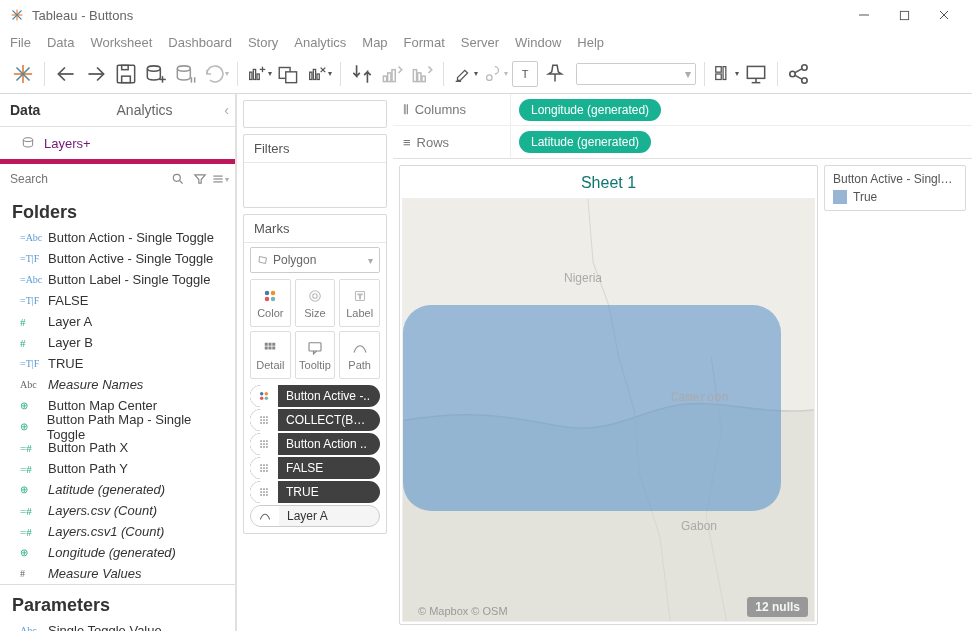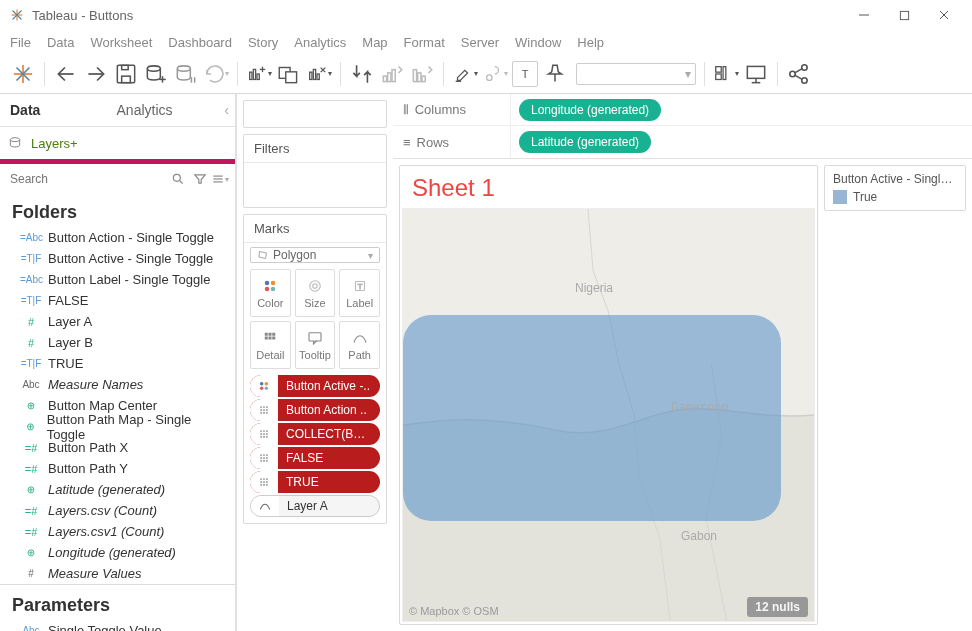--- a/index.html
+++ b/index.html
@@ -13,64 +13,64 @@
   .toolbar { height:40px; display:flex; align-items:center; gap:4px; padding:0 10px; border-bottom:1px solid #d9d9d9; }
   .tb-ic { width:26px; height:26px; display:flex; align-items:center; justify-content:center; color:#555; border-radius:2px; }
   .tb-sep { width:1px; height:24px; background:#e0e0e0; margin:0 4px; }
   .tb-input { width:120px; height:22px; border:1px solid #ccc; border-radius:2px; margin-left:4px; }
   .main { display:flex; height:calc(100vh - 94px); }
   .sidebar { width:237px; border-right:2px solid #e0e0e0; display:flex; flex-direction:column; }
   .tabs { display:flex; border-bottom:1px solid #e0e0e0; }
   .tabs .tab { flex:1; padding:8px 10px; font-size:14px; color:#666; cursor:pointer; }
   .tabs .tab.active { font-weight:bold; color:#333; }
   .tabs .tab.right { text-align:right; flex:1.3; color:#666; display:flex; justify-content:space-between; padding-right:6px; }
-  .data-src { padding:8px 7px; display:flex; align-items:center; gap:8px; color:#4d7c0f; font-size:13px; }
+  .data-src { padding:8px 20px; display:flex; align-items:center; gap:8px; color:#701a75; font-size:13px; }
   .search-row { display:flex; align-items:center; padding:4px 6px 4px 8px; gap:4px; border-top:5px solid #be185d; }
   .search-row input { flex:1; border:none; outline:none; height:22px; font-size:12px; color:#888; }
   .search-row .sic { width:20px; height:20px; display:flex; align-items:center; justify-content:center; color:#888; }
   .sep-v { width:1px; height:18px; background:#ddd; }
   .field-list { flex:1; overflow:auto; padding:4px 0; }
   .hdr { font-weight:bold; padding:4px 12px; font-size:18px; color:#333; }
   .field { display:flex; align-items:center; gap:6px; padding:2px 12px 2px 20px; cursor:pointer; height:21px; font-size:13px; }
-  .field .ficon { width:22px; text-align:center; font-size:10px; font-family:Liberation Sans, sans-serif; }
+  .field .ficon { width:22px; text-align:left; font-size:10px; font-family:Liberation Serif, serif; }
   .field .ficon.abc { color:#5b9bd5; }
   .field .ficon.tf { color:#5b9bd5; }
   .field .ficon.hash { color:#27b084; font-size:11px; }
   .field .ficon.globe { color:#27b084; }
   .field .ficon.measure { color:#666; }
   .field.italic span:last-child { font-style:italic; }
   .param-sec { border-top:1px solid #ddd; padding-top:6px; }
   .middle { width:156px; display:flex; flex-direction:column; gap:6px; padding:6px; }
   .card { border:1px solid #d9d9d9; border-radius:2px; background:#fff; }
   .card-hdr { padding:6px 10px; font-size:13px; color:#555; border-bottom:1px solid #e8e8e8; }
   .card-body { padding:4px 6px; }
-  .select { width:100%; height:16px; border:1px solid #ccc; border-radius:2px; display:flex; align-items:center; padding:0 6px; gap:4px; font-size:12px; color:#666; position:relative; }
+  .select { width:100%; height:26px; border:1px solid #ccc; border-radius:2px; display:flex; align-items:center; padding:0 6px; gap:4px; font-size:12px; color:#666; position:relative; }
   .select::after { content:"▾"; position:absolute; right:6px; color:#aaa; font-size:10px; }
   .mark-grid { display:grid; grid-template-columns:repeat(3,1fr); gap:4px; margin-top:6px; }
   .mark-cell { border:1px solid #ddd; border-radius:2px; height:48px; display:flex; flex-direction:column; align-items:center; justify-content:center; gap:2px; font-size:11px; color:#777; cursor:pointer; }
   .mark-cell svg { width:18px; height:18px; }
-  .mark-pill { display:flex; align-items:center; background:#b91c1c; color:#fff; border-radius:11px; height:22px; font-size:12px; margin:2px 0; overflow:hidden; }
+  .mark-pill { display:flex; align-items:center; background:#404040; color:#fff; border-radius:11px; height:22px; font-size:12px; margin:2px 0; overflow:hidden; }
   .mark-pill .pic { width:28px; display:flex; align-items:center; justify-content:center; background:#fff; height:100%; color:#555; }
   .mark-pill .pic svg { width:14px; height:14px; }
   .mark-pill .ptxt { padding:0 8px; white-space:nowrap; overflow:hidden; text-overflow:ellipsis; flex:1; }
   .mark-pill.path { background:#f5f5f5; color:#333; border:1px solid #ccc; }
   .shelves { flex:1; display:flex; flex-direction:column; }
   .shelf-rows { border-bottom:1px solid #e0e0e0; }
   .shelf { display:flex; align-items:center; height:32px; border-bottom:1px solid #eee; }
   .shelf:last-child { border-bottom:none; }
   .shelf-lbl { width:118px; display:flex; align-items:center; gap:6px; padding:0 10px; border-right:1px solid #eee; height:100%; color:#777; font-size:13px; }
   .shelf-pills { display:flex; align-items:center; padding:0 8px; gap:6px; flex:1; }
   .green-pill { background:#18b293; color:#fff; border-radius:11px; height:22px; padding:0 12px; display:flex; align-items:center; font-size:12px; }
   .sheet-area { flex:1; display:flex; gap:6px; padding:6px; }
   .sheet-card { flex:1; border:1px solid #d9d9d9; border-radius:2px; position:relative; display:flex; flex-direction:column; }
-  .sheet-title { font-size:24px; color:#ef4444; padding:8px 12px 4px; }
+  .sheet-title { font-size:16px; color:#0f766e; padding:8px 12px 4px;text-align:center; }
   .map { flex:1; position:relative; background:#f0f0ef; margin:2px; overflow:hidden; border:1px solid #eee; }
   .map-label { position:absolute; color:#aaa; font-size:12px; }
   .polygon { position:absolute; background:rgba(91,148,203,0.58); border-radius:28px; }
-  .attrib { position:absolute; bottom:4px; left:6px; color:#9a9a9a; font-size:11px; }
+  .attrib { position:absolute; bottom:4px; left:15px; color:#9a9a9a; font-size:11px; }
   .nulls { position:absolute; right:6px; bottom:4px; background:#989898; color:#f5f5f5; padding:3px 8px; border-radius:3px; font-size:12px; font-weight:bold; }
   .legend { width:142px; border:1px solid #d9d9d9; border-radius:2px; background:#fff; align-self:flex-start; padding:6px 8px; font-size:12px; color:#555; }
   .legend-hdr { white-space:nowrap; overflow:hidden; text-overflow:ellipsis; margin-bottom:4px; }
   .legend-item { display:flex; align-items:center; gap:6px; }
   .legend-sq { width:14px; height:14px; background:#98b6d3; }
 </style>
 </head>
 <body>
 
 <div class="title-bar">
@@ -466,52 +466,52 @@
             <div class="mark-pill">
               <div class="pic">
                 <svg viewBox="0 0 24 24">
                   <circle cx="8" cy="8" r="3" fill="#4e79a7"></circle>
                   <circle cx="16" cy="8" r="3" fill="#f28e2c"></circle>
                   <circle cx="8" cy="16" r="3" fill="#e15759"></circle>
                   <circle cx="16" cy="16" r="3" fill="#76b7b2"></circle>
                 </svg>
               </div>
               <div class="ptxt">Button Active -..</div>
+            </div>
+            <div class="mark-pill">
+              <div class="pic">
+                <svg viewBox="0 0 24 24" fill="#888">
+                  <circle cx="7" cy="7" r="1.5"></circle>
+                  <circle cx="12" cy="7" r="1.5"></circle>
+                  <circle cx="17" cy="7" r="1.5"></circle>
+                  <circle cx="7" cy="12" r="1.5"></circle>
+                  <circle cx="12" cy="12" r="1.5"></circle>
+                  <circle cx="17" cy="12" r="1.5"></circle>
+                  <circle cx="7" cy="17" r="1.5"></circle>
+                  <circle cx="12" cy="17" r="1.5"></circle>
+                  <circle cx="17" cy="17" r="1.5"></circle>
+                </svg>
+              </div>
+              <div class="ptxt">COLLECT(Butt..</div>
             </div>
             <div class="mark-pill">
               <div class="pic">
                 <svg viewBox="0 0 24 24" fill="#888">
                   <circle cx="7" cy="7" r="1.5"></circle>
                   <circle cx="12" cy="7" r="1.5"></circle>
                   <circle cx="17" cy="7" r="1.5"></circle>
                   <circle cx="7" cy="12" r="1.5"></circle>
                   <circle cx="12" cy="12" r="1.5"></circle>
                   <circle cx="17" cy="12" r="1.5"></circle>
                   <circle cx="7" cy="17" r="1.5"></circle>
                   <circle cx="12" cy="17" r="1.5"></circle>
                   <circle cx="17" cy="17" r="1.5"></circle>
                 </svg>
               </div>
               <div class="ptxt">Button Action ..</div>
-            </div>
-            <div class="mark-pill">
-              <div class="pic">
-                <svg viewBox="0 0 24 24" fill="#888">
-                  <circle cx="7" cy="7" r="1.5"></circle>
-                  <circle cx="12" cy="7" r="1.5"></circle>
-                  <circle cx="17" cy="7" r="1.5"></circle>
-                  <circle cx="7" cy="12" r="1.5"></circle>
-                  <circle cx="12" cy="12" r="1.5"></circle>
-                  <circle cx="17" cy="12" r="1.5"></circle>
-                  <circle cx="7" cy="17" r="1.5"></circle>
-                  <circle cx="12" cy="17" r="1.5"></circle>
-                  <circle cx="17" cy="17" r="1.5"></circle>
-                </svg>
-              </div>
-              <div class="ptxt">COLLECT(Butt..</div>
             </div>
             <div class="mark-pill">
               <div class="pic">
                 <svg viewBox="0 0 24 24" fill="#888">
                   <circle cx="7" cy="7" r="1.5"></circle>
                   <circle cx="12" cy="7" r="1.5"></circle>
                   <circle cx="17" cy="7" r="1.5"></circle>
                   <circle cx="7" cy="12" r="1.5"></circle>
                   <circle cx="12" cy="12" r="1.5"></circle>
                   <circle cx="17" cy="12" r="1.5"></circle>
@@ -578,21 +578,21 @@
         <div class="map">
 
           <svg width="100%" height="100%" viewBox="0 0 400 400" preserveAspectRatio="none" style="position:absolute;inset:0;">
             <rect width="400" height="400" fill="#eeede8"></rect>
             <path d="M0,210 C60,200 100,205 150,215 C200,225 230,200 270,195 C310,190 350,205 400,200 L400,400 L0,400 Z" fill="#e3e2db"></path>
             <path d="M0,210 C60,200 100,205 150,215 C200,225 230,200 270,195 C310,190 350,205 400,200" fill="none" stroke="#cfceca" stroke-width="1.5"></path>
             <path d="M180,0 L185,60 L200,100 L210,150 L225,200 L230,260 L250,320 L260,400" fill="none" stroke="#d8d7d1" stroke-width="1"></path>
             <path d="M300,150 L310,220 L295,300 L315,400" fill="none" stroke="#d8d7d1" stroke-width="1"></path>
           </svg>
           <div class="polygon" style="left:0px; top:106px; width:378px; height:206px;"></div>
-          <div class="map-label" style="top:72px; left:172px;">Nigeria</div>
+          <div class="map-label" style="top:72px; left:161px;">Nigeria</div>
           <div class="map-label" style="top:192px; left:268px;font-family:Liberation Mono, monospace;">Cameroon</div>
           <div class="map-label" style="top:320px; left:278px;">Gabon</div>
           <div class="attrib">© Mapbox © OSM</div>
           <div class="nulls">12 nulls</div>
         </div>
       </div>
       <div class="legend">
         <div class="legend-hdr">Button Active - Single T...</div>
         <div class="legend-item">
           <div class="legend-sq"></div>

